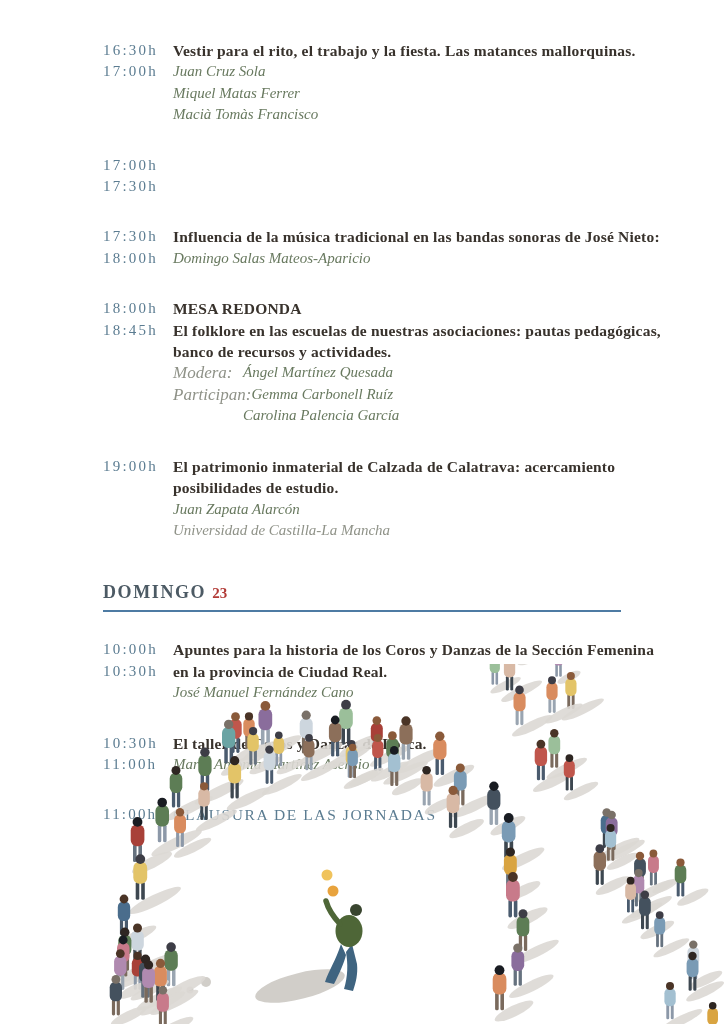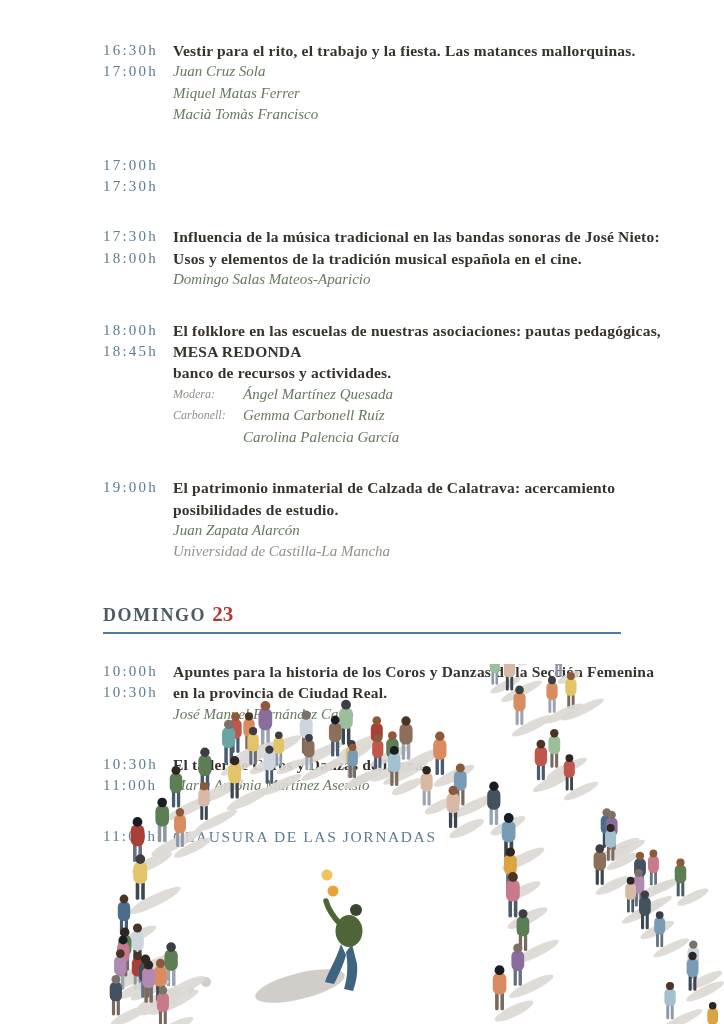--- a/index.html
+++ b/index.html
@@ -17,27 +17,27 @@
   }
   .content{flex:1; min-width:0;}
   .content div{line-height:21.4px; white-space:nowrap;}
   .title-line{font-size:15.5px; font-weight:bold; color:var(--titleColor); letter-spacing:.2px;}
   .title-line.clausura{
     font-weight:normal; color:var(--timeColor); letter-spacing:1.6px; font-size:15.5px;
   }
   .speaker-line{font-size:15px; font-style:italic; color:var(--speakerColor);}
   .affiliation-line{font-size:15px; font-style:italic; color:var(--mutedColor);}
   .role-row{display:flex;}
-  .role-label{flex:0 0 70px; font-size:12px; font-style:italic; color:var(--mutedColor); line-height:21.4px;}
+  .role-label{flex:0 0 70px; font-size:17px; font-style:italic; color:var(--mutedColor); line-height:21.4px;}
   .role-name{font-size:15px; font-style:italic; color:var(--speakerColor); line-height:21.4px;}
   .day-header{
     margin:39px 0 0 0; line-height:24px; font-size:18px; font-weight:bold;
     letter-spacing:1.6px; color:var(--dayLabelColor); white-space:nowrap;
   }
-  .day-number{font-size:21px; color:var(--dayNumberColor); letter-spacing:0; margin-left:6px;}
+  .day-number{font-size:15px; color:var(--dayNumberColor); letter-spacing:0; margin-left:6px;}
   .day-rule{border:0; border-top:2px solid var(--ruleColor); margin:5px 0 27px 0; width:518px;}
   .illustration{position:absolute; left:0; top:664px; width:724px; height:360px;}
 </style>
 </head>
 <body>
 
 <div class="page" style="--timeColor: #5b7c91; --titleColor: #38322c; --speakerColor: #68795f; --mutedColor: #8f9288; --dayLabelColor: #4c5a64; --dayNumberColor: #b23a36; --ruleColor: #4d7ba3;">
 
   <div class="schedule">
     <div id="day1-list">
@@ -59,39 +59,38 @@
             <div class="time">17:30h</div>
           </div>
         </div>
         <div class="session">
           <div class="times">
             <div class="time">17:30h</div>
             <div class="time">18:00h</div>
           </div>
           <div class="content">
             <div class="title-line">Influencia de la música tradicional en las bandas sonoras de José Nieto:</div>
-            <div class="title-line">Usos y elementos de la tradición musical española en el cine.</div>
             <div class="speaker-line">Domingo Salas Mateos-Aparicio</div>
           </div>
         </div>
         <div class="session">
           <div class="times">
             <div class="time">18:00h</div>
             <div class="time">18:45h</div>
           </div>
           <div class="content">
+            <div class="title-line">MESA REDONDA</div>
             <div class="title-line">El folklore en las escuelas de nuestras asociaciones: pautas pedagógicas,</div>
-            <div class="title-line">MESA REDONDA</div>
             <div class="title-line">banco de recursos y actividades.</div>
             <div class="role-row">
               <div class="role-label">Modera:</div>
               <div class="role-name">Ángel Martínez Quesada</div>
             </div>
             <div class="role-row">
-              <div class="role-label">Carbonell:</div>
+              <div class="role-label">Participan:</div>
               <div class="role-name">Gemma Carbonell Ruíz</div>
             </div>
             <div class="role-row">
               <div class="role-label"></div>
               <div class="role-name">Carolina Palencia García</div>
             </div>
           </div>
         </div>
         <div class="session">
           <div class="times">

